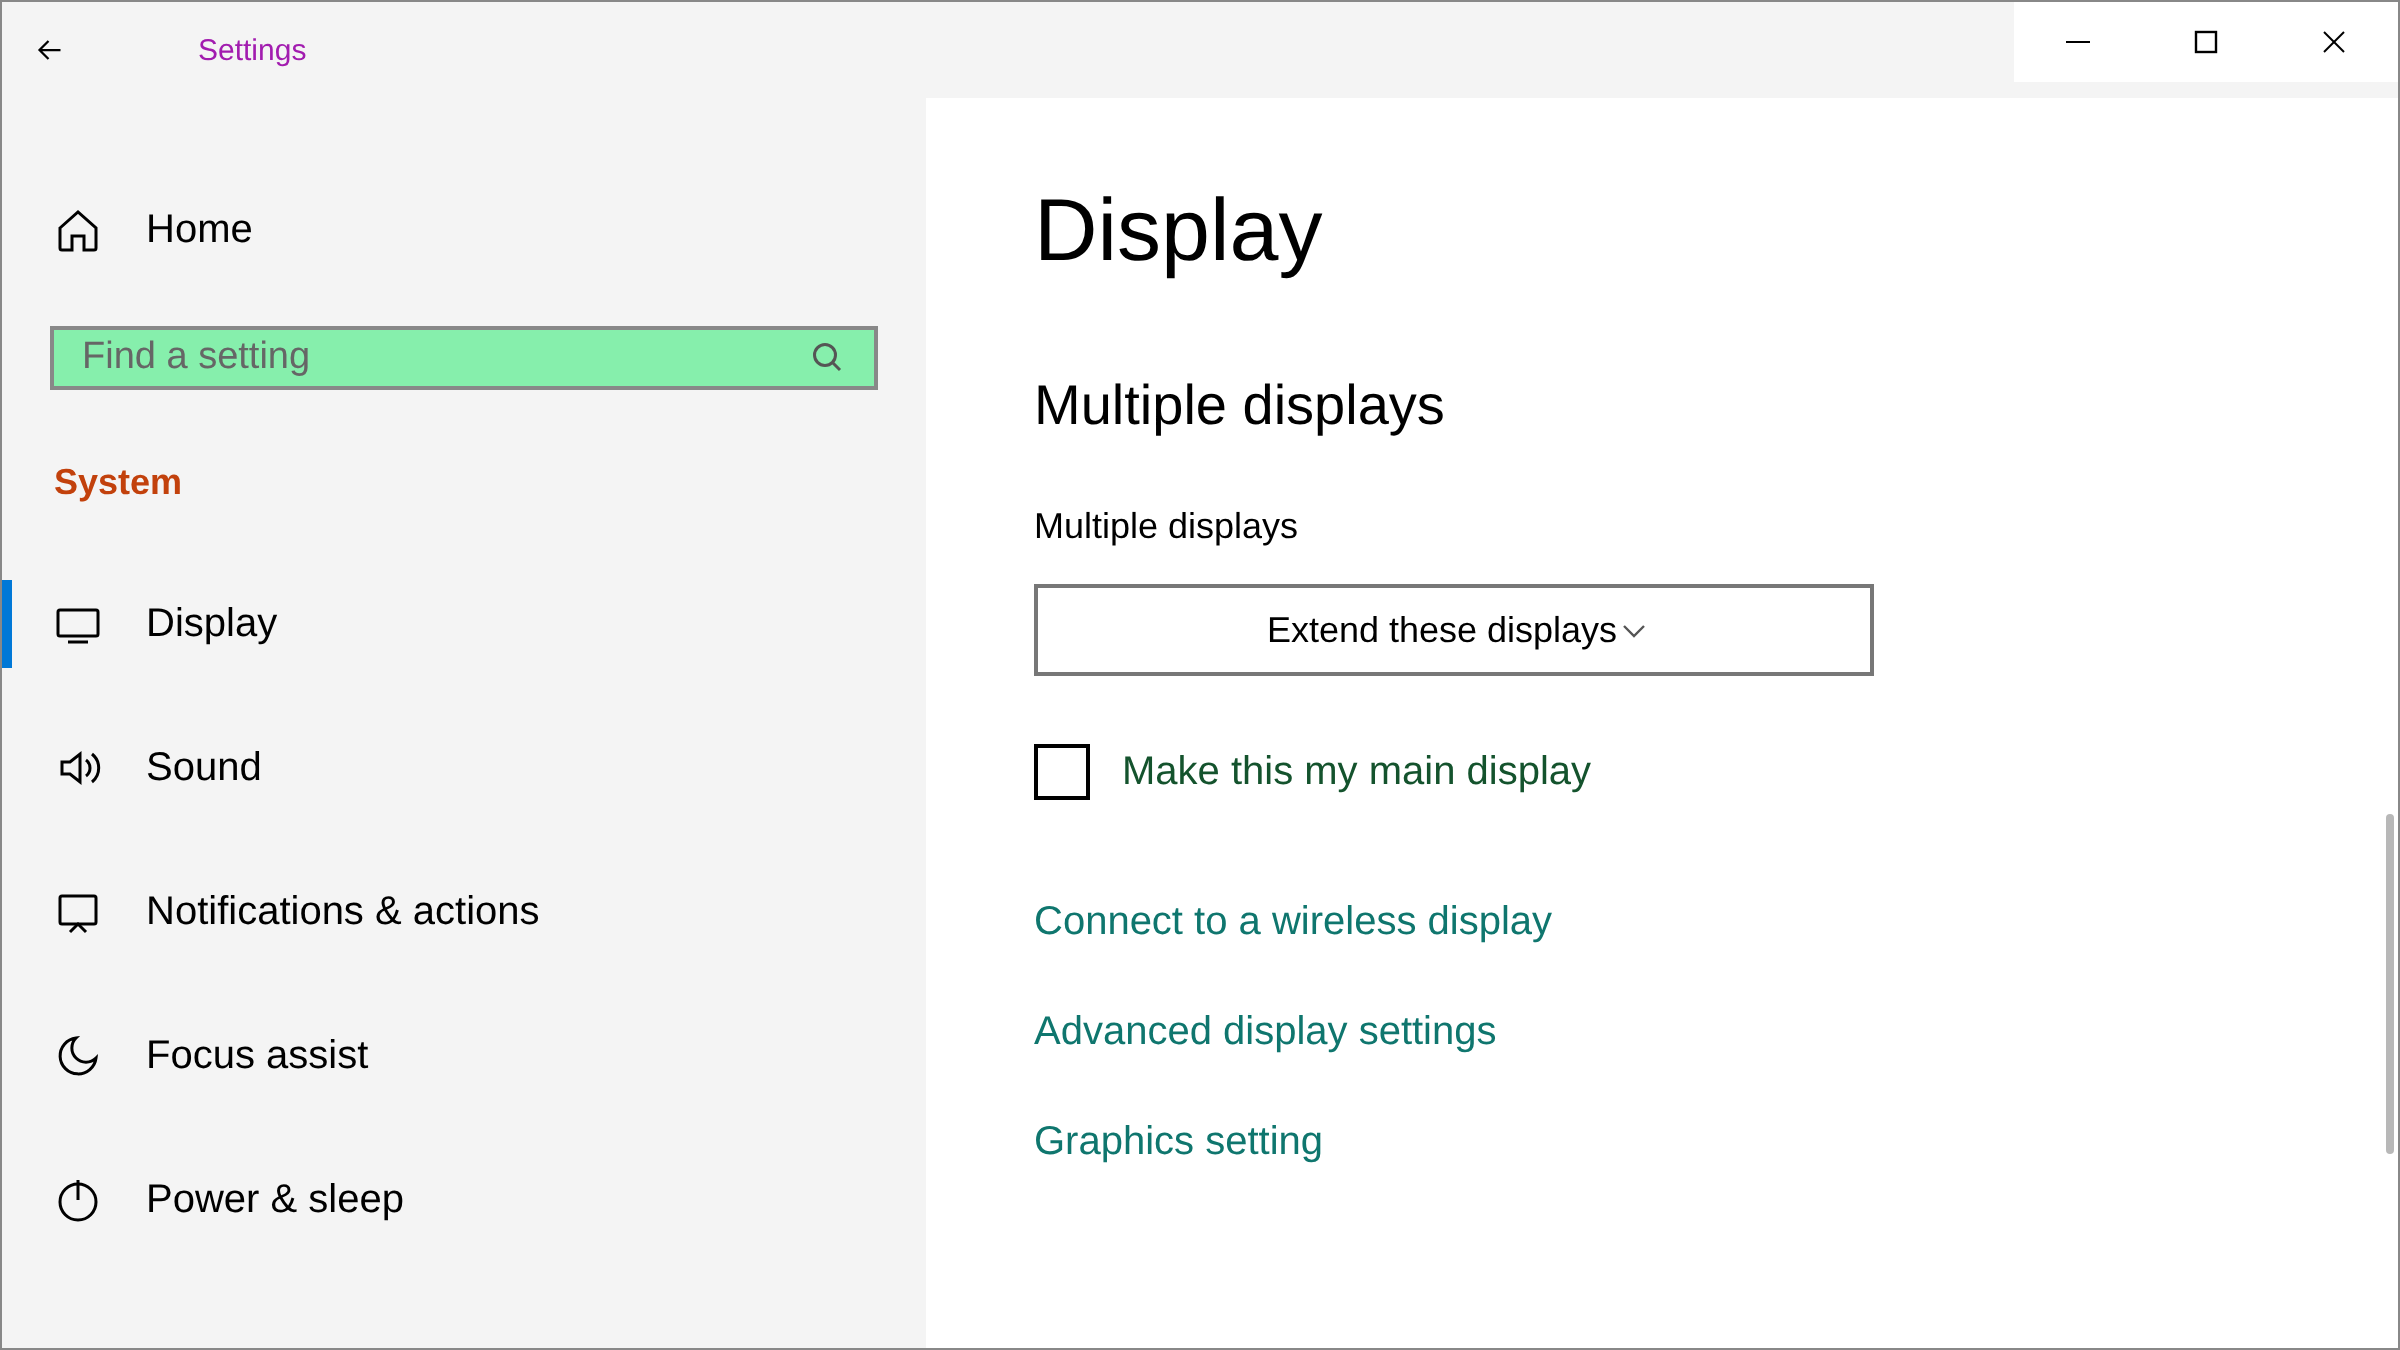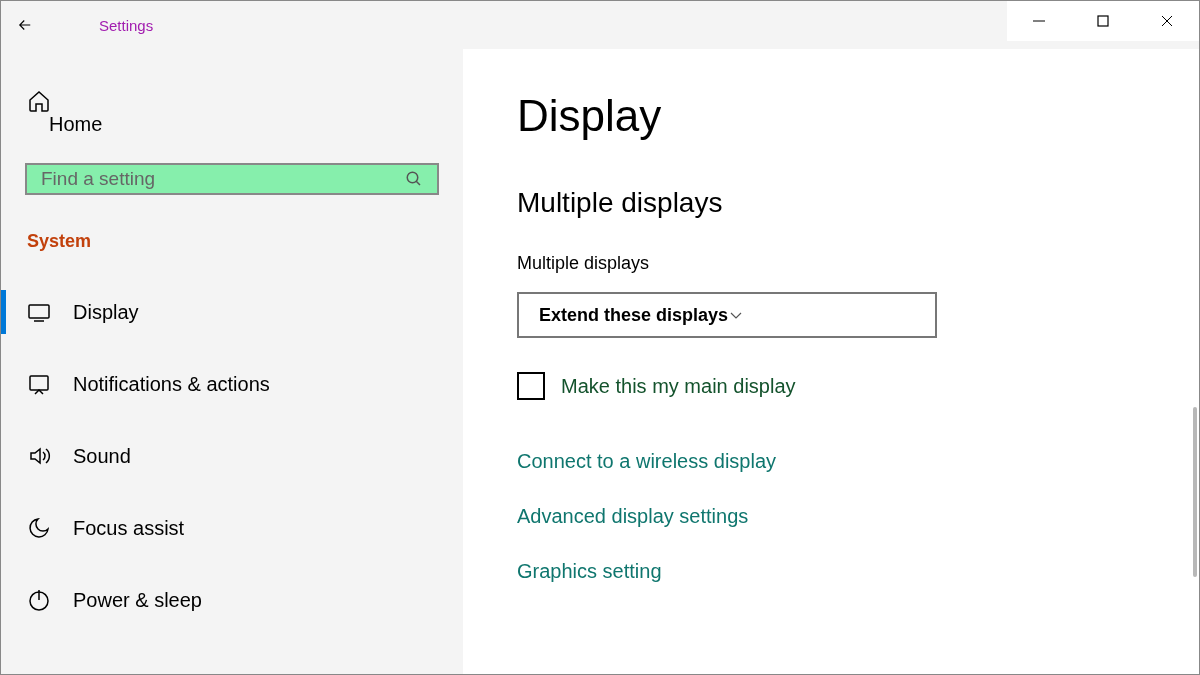--- a/index.html
+++ b/index.html
@@ -53,25 +53,24 @@
       display: flex;
       height: calc(100% - 48px);
     }
     .sidebar {
       width: 462px;
       background: #f4f4f4;
       padding-top: 40px;
     }
     .home-row {
       display: flex;
-      align-items: flex-start;
+      align-items: center;
       height: 52px;
       padding-left: 26px;
       cursor: pointer;
-      flex-direction: column;
     }
     .home-row .icon { width: 24px; height: 24px; }
     .home-row .label {
       font-size: 20px;
       margin-left: 22px;
       color: #000;
     }
     .search-box {
       margin: 22px 24px 0 24px;
       height: 32px;
@@ -147,25 +146,24 @@
       font-size: 18px;
       color: #000;
       margin-bottom: 18px;
     }
     .dropdown {
       width: 420px;
       height: 46px;
       border: 2px solid #777;
       display: flex;
       align-items: center;
-      justify-content: flex-start;
+      justify-content: center;
       padding: 0 16px 0 20px;
       cursor: pointer;
       margin-bottom: 34px;
-      font-weight: bold;
     }
     .dropdown-value {
       font-size: 18px;
       color: #000;
     }
     .chevron { width: 16px; height: 16px; }
     .checkbox-row {
       display: flex;
       align-items: center;
       margin-bottom: 50px;
@@ -257,36 +255,36 @@
             <rect x="2" y="5" width="20" height="13" rx="1"></rect>
             <line x1="7" y1="21" x2="17" y2="21"></line>
           </svg>
       </span>
       <span class="label">Display</span>
     </div>
 
     <div class="nav-item">
       <span class="icon">
         <svg viewBox="0 0 24 24" fill="none" stroke="#000" stroke-width="1.5">
-            <rect x="3" y="4" width="18" height="14" rx="1"></rect>
-            <path d="M8 22l4-4 4 4"></path>
-          </svg>
-      </span>
-      <span class="label">Notifications &amp; actions</span>
-    </div>
-
-    <div class="nav-item">
-      <span class="icon">
-        <svg viewBox="0 0 24 24" fill="none" stroke="#000" stroke-width="1.5">
             <path d="M4 9v6h4l5 4V5L8 9H4z"></path>
             <path d="M16 8a5 5 0 010 8"></path>
             <path d="M19 5a9 9 0 010 14"></path>
           </svg>
       </span>
       <span class="label">Sound</span>
+    </div>
+
+    <div class="nav-item">
+      <span class="icon">
+        <svg viewBox="0 0 24 24" fill="none" stroke="#000" stroke-width="1.5">
+            <rect x="3" y="4" width="18" height="14" rx="1"></rect>
+            <path d="M8 22l4-4 4 4"></path>
+          </svg>
+      </span>
+      <span class="label">Notifications &amp; actions</span>
     </div>
 
     <div class="nav-item">
       <span class="icon">
         <svg viewBox="0 0 24 24" fill="none" stroke="#000" stroke-width="1.5">
             <path d="M21 13A9 9 0 1111 3a7 7 0 0010 10z"></path>
           </svg>
       </span>
       <span class="label">Focus assist</span>
     </div>

